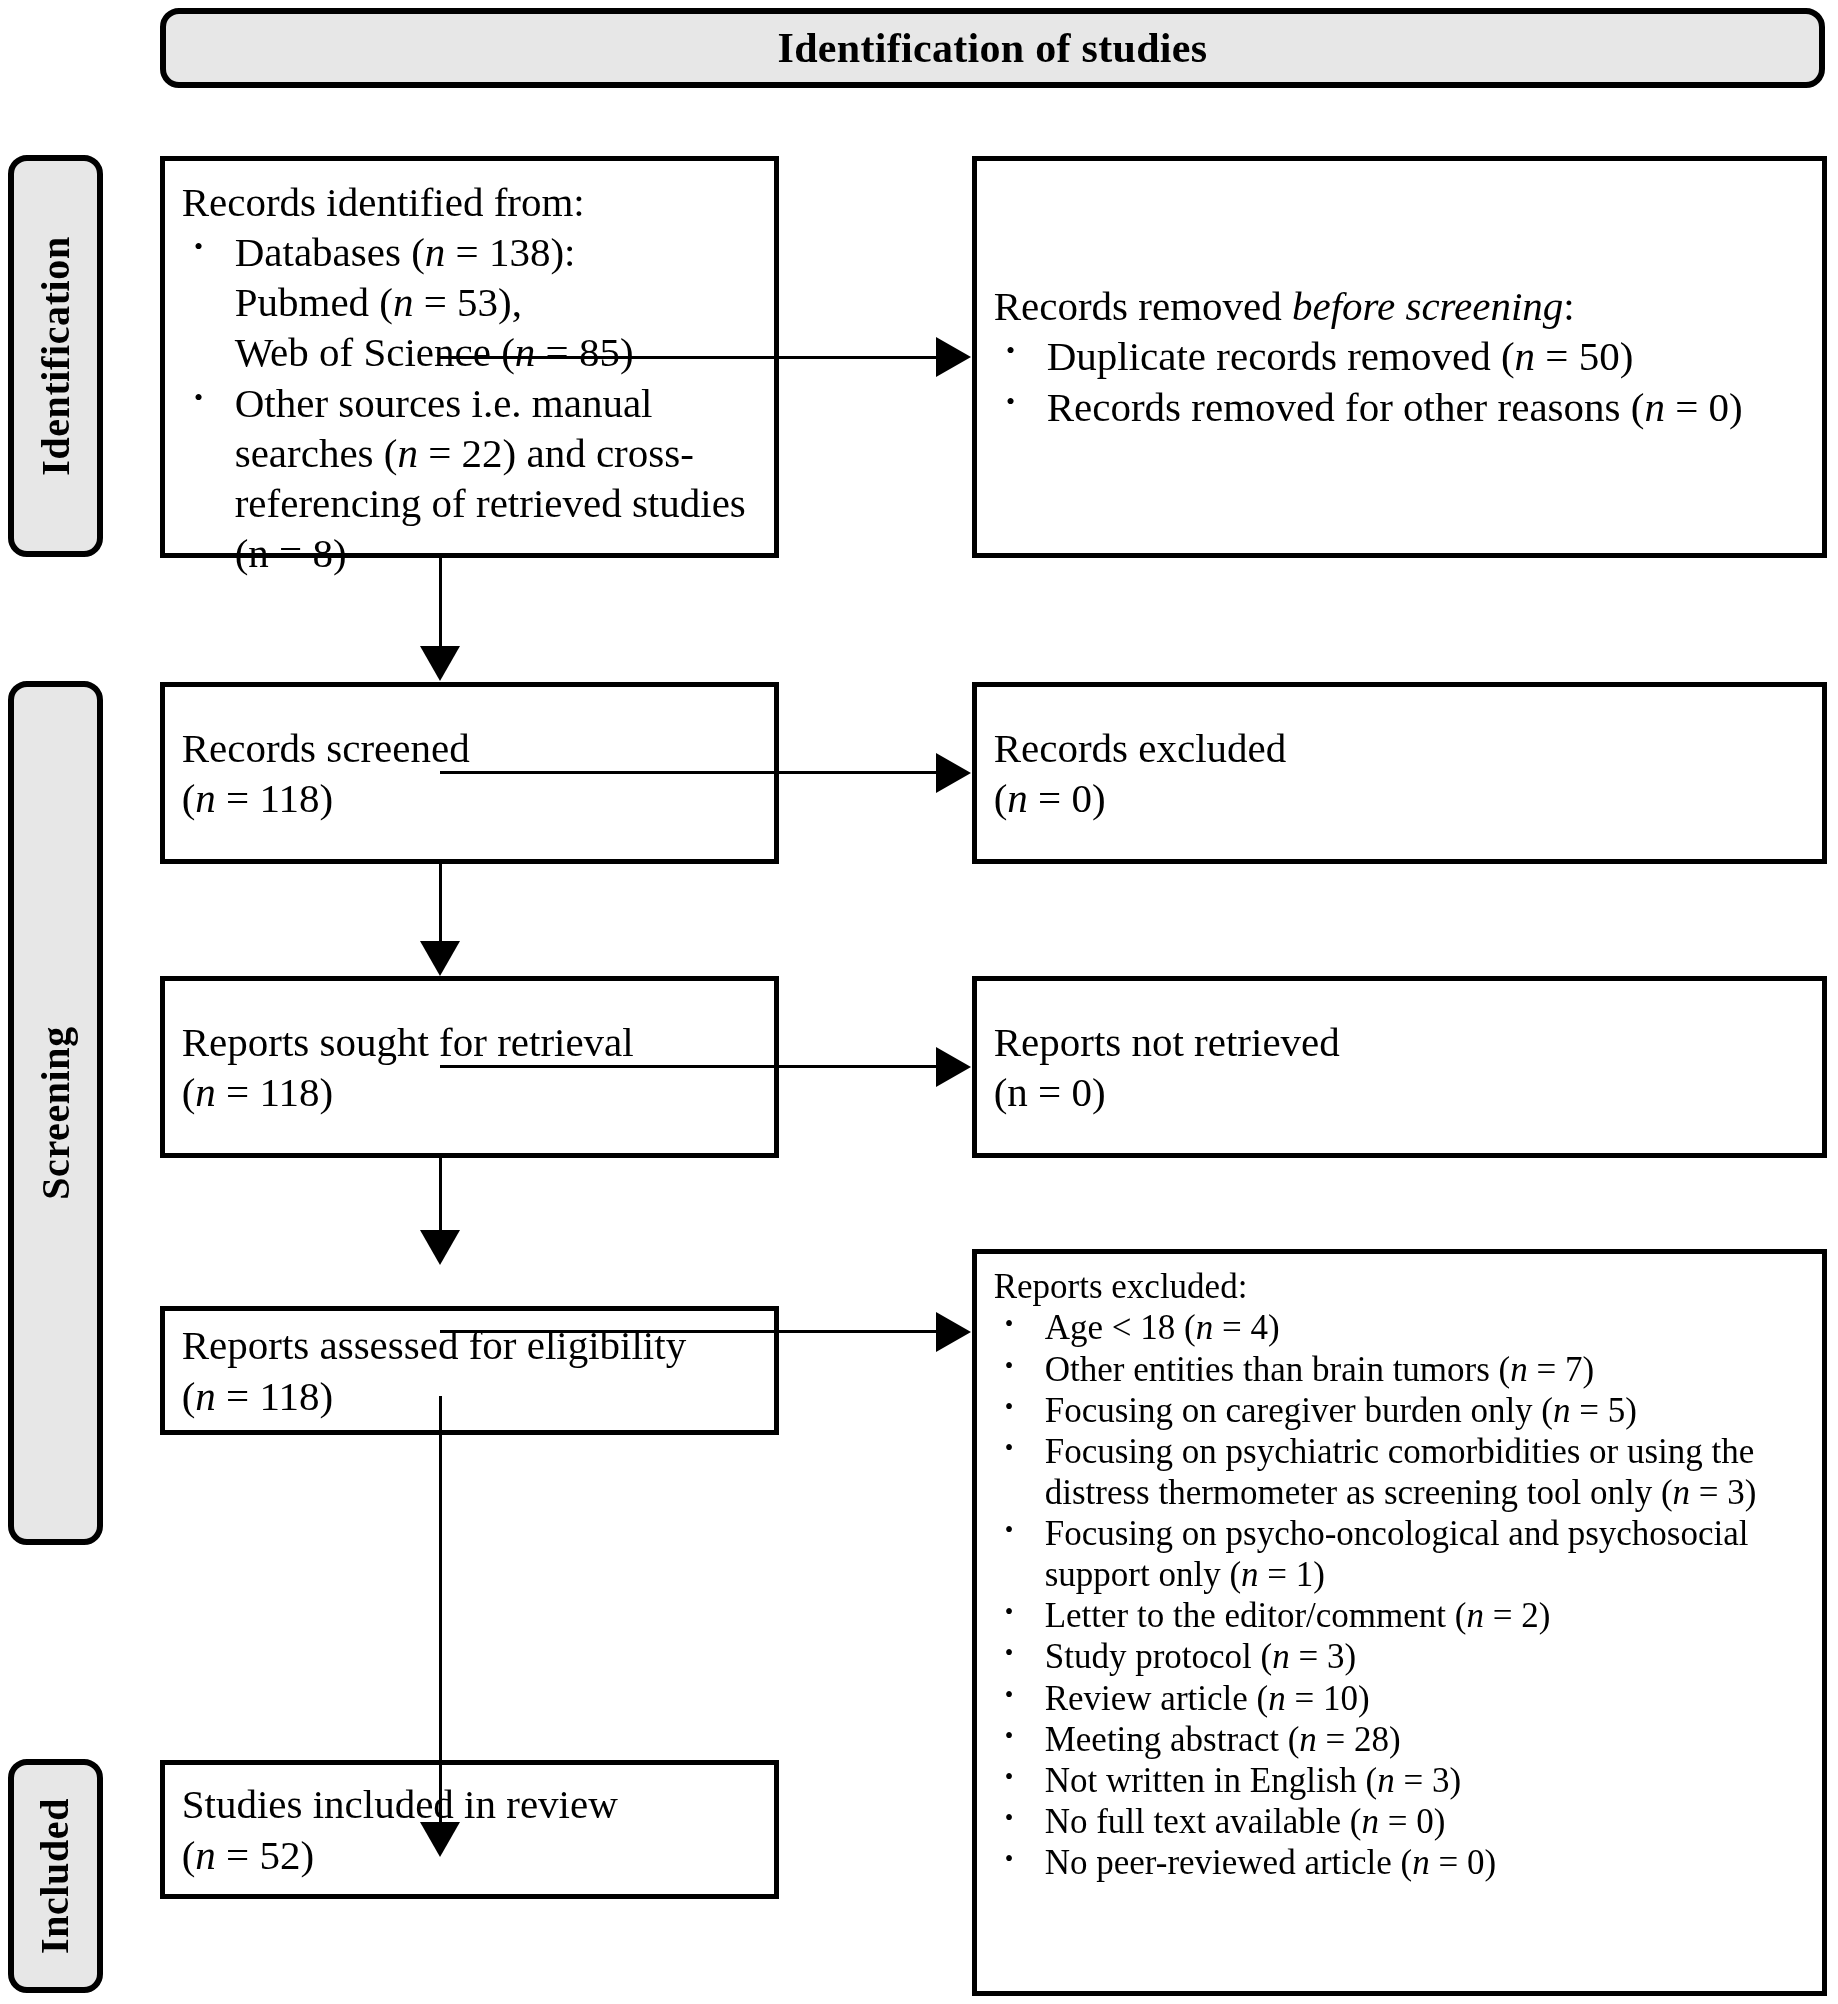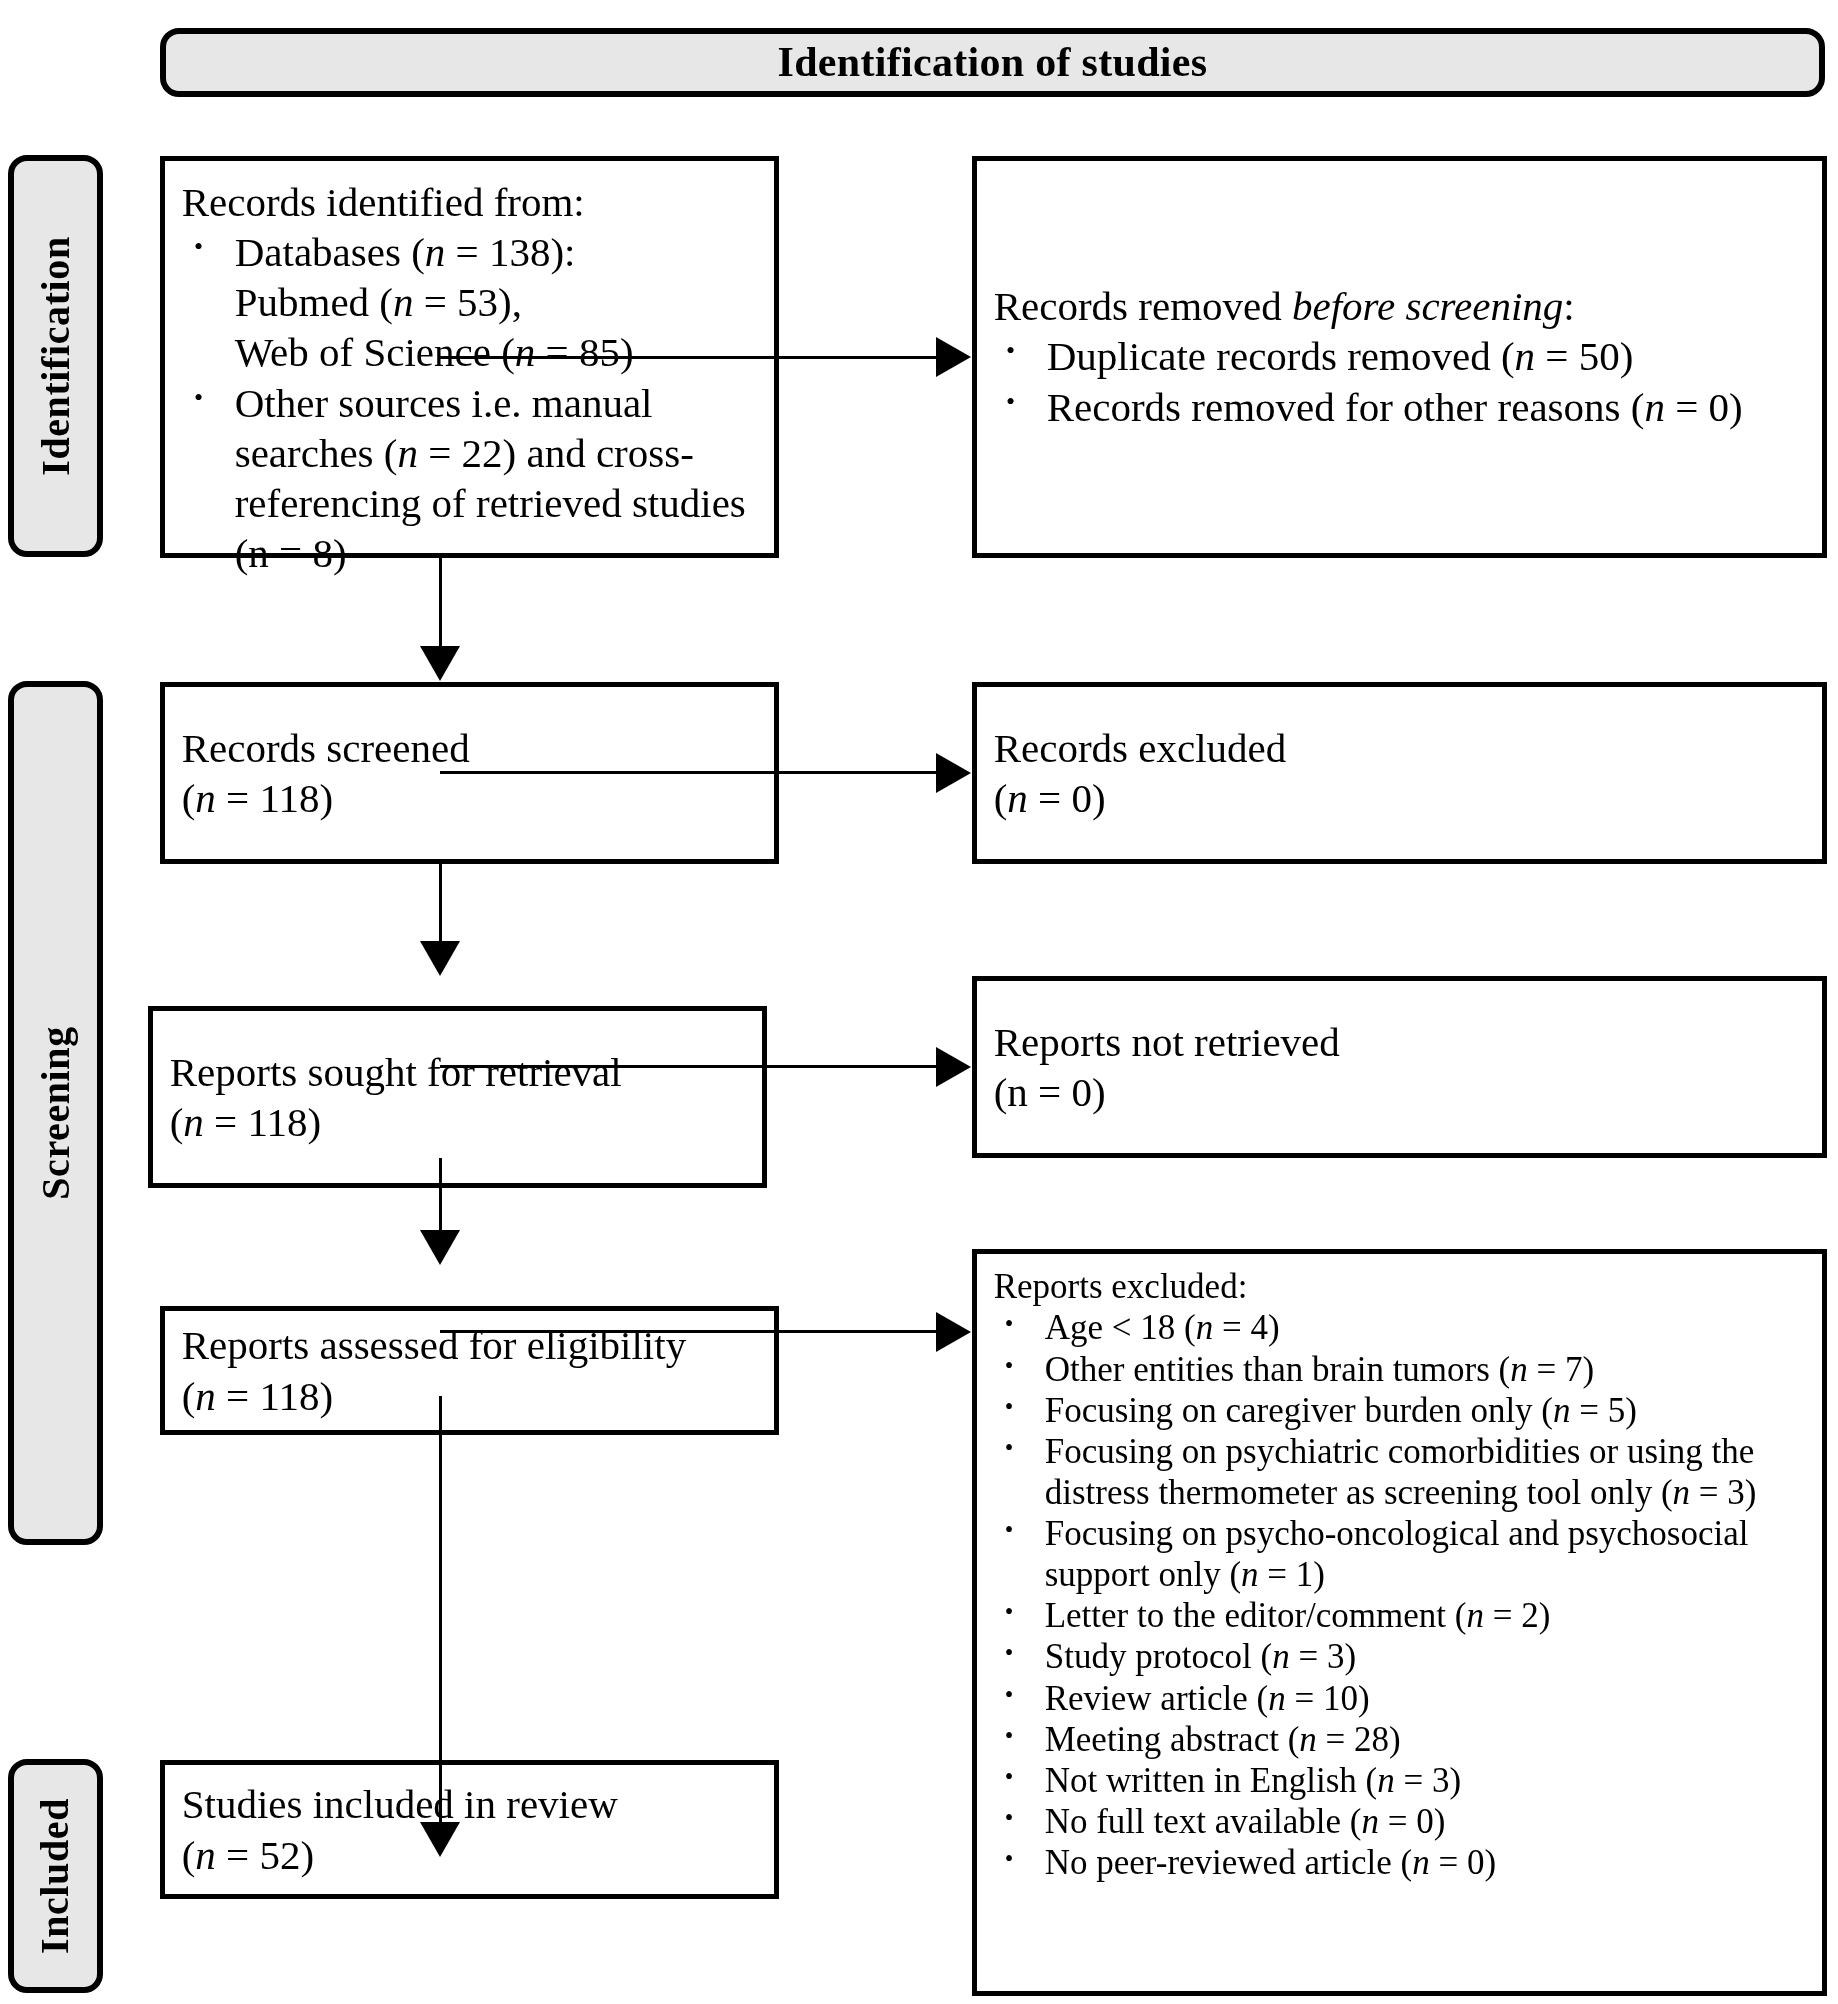--- a/index.html
+++ b/index.html
@@ -18,29 +18,28 @@
     background: #ffffff;
     overflow: hidden;
   }
 
   
   .header-band {
     position: absolute;
     left: 160px;
     top: 7.8px;
     width: 1665px;
-    height: 69px;
+    height: 80px;
     background: #e7e7e7;
     border: 6.1px solid #000000;
     border-radius: 19px;
     box-sizing: border-box;
     display: flex;
     align-items: center;
     justify-content: center;
-    margin-top: 20px;
   }
   .header-band .title {
     font-size: 42px;
     font-weight: bold;
     letter-spacing: 0.3px;
     line-height: 1;
   }
 
   
   .stage {
@@ -107,21 +106,21 @@
   }
   .tight > li { margin-bottom: 0; }
 
   i, em { font-style: italic; }
 
   
   #box-identified   { left: 160px;  top: 156px;  width: 619px; height: 402px; }
   #box-removed      { left: 972px; top: 156px;  width: 855px; height: 402px; }
   #box-screened     { left: 160px;  top: 682px; width: 619px; height: 182px; }
   #box-excluded     { left: 972px; top: 682px; width: 855px; height: 182px; }
-  #box-sought       { left: 148px;  top: 976px; width: 619px; height: 182px; margin-top: 30px; }
+  #box-sought       { left: 160px;  top: 976px; width: 619px; height: 182px; }
   #box-notretrieved { left: 972px; top: 976px; width: 855px; height: 182px; }
   #box-assessed     { left: 160px;  top: 1306px; width: 619px; height: 129px; }
   #box-repexcluded  { left: 972px; top: 1249px; width: 855px; height: 747px; }
   #box-included     { left: 160px;  top: 1760px; width: 619px; height: 139px; }
 
   #box-repexcluded .inner { padding: 12.3px 11px 5.6px 16.7px; font-size: 35px; line-height: 1.175; }
   #box-repexcluded ul.blist > li { padding-left: 51px; margin-bottom: 0; }
   #box-repexcluded ul.blist > li::before { left: 11px; font-size: 24.5px; line-height: 1.42; }
 
   

